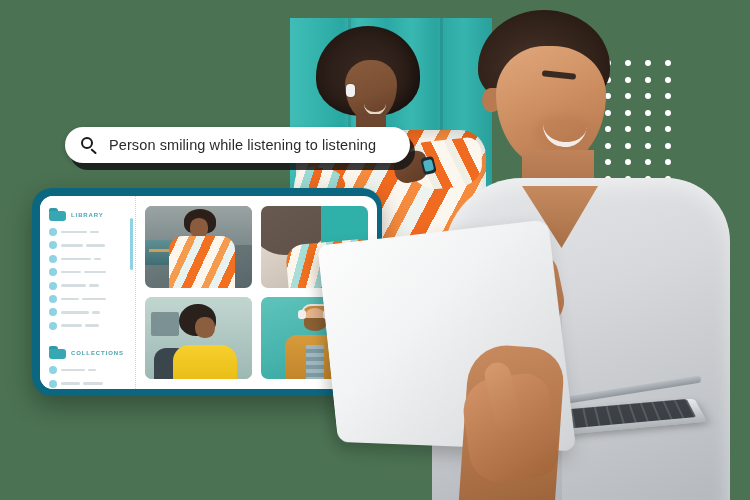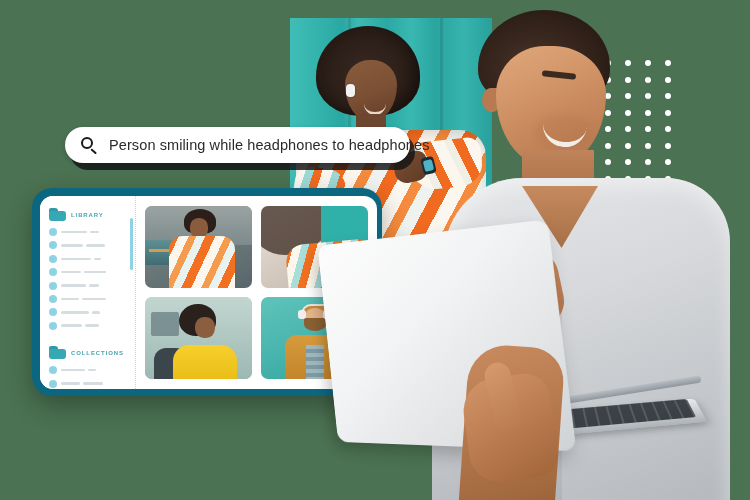--- a/index.html
+++ b/index.html
@@ -737,21 +737,21 @@
         </div>
 
     </div>
   </div>
 
   <div class="search-bar">
     <span class="search-icon">
       <span class="ring"></span>
         <span class="handle"></span>
     </span>
-    <span class="search-text" title="Search for images">Person smiling while headphones to headphones</span>
+    <span class="search-text" title="Search for images">Person smiling while listening to listening</span>
   </div>
 
   <div class="person">
     <div class="hair"></div>
     <div class="ear"></div>
     <div class="face"></div>
     <div class="brow"></div>
     <div class="cheek"></div>
     <div class="smile"></div>
     <div class="neck"></div>

